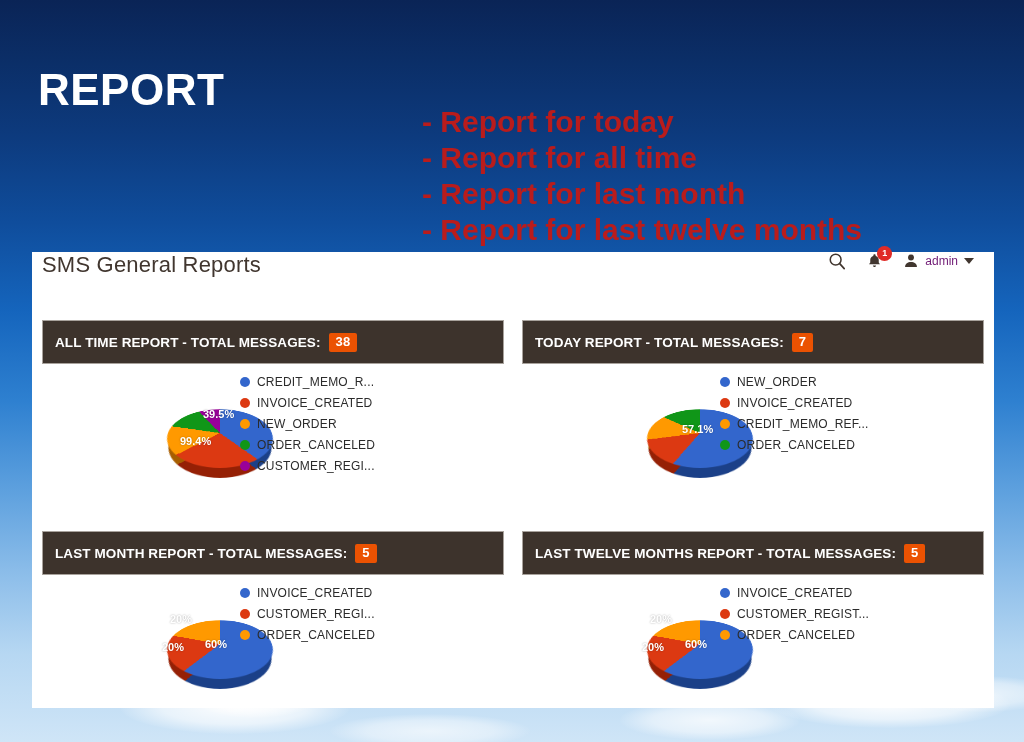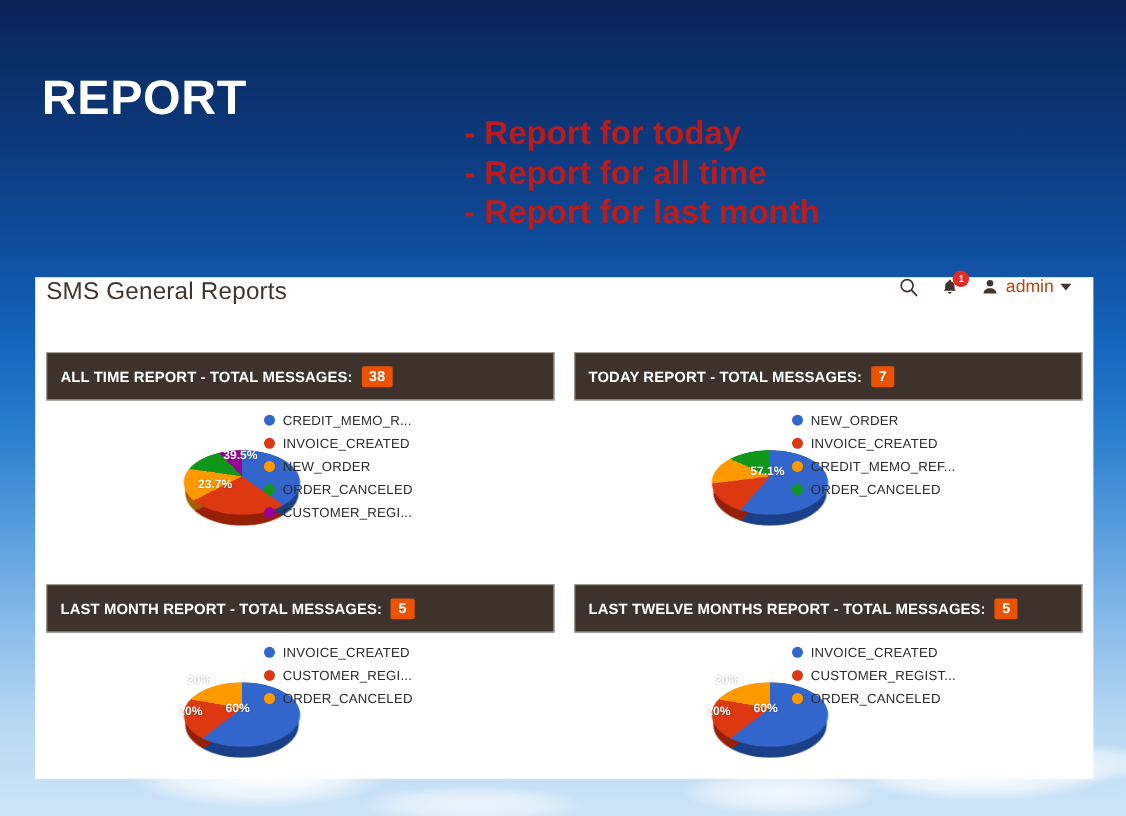--- a/index.html
+++ b/index.html
@@ -82,21 +82,21 @@
   }
   .icon-btn { display: flex; align-items: center; position: relative; cursor: pointer; }
   .badge {
     position: absolute; top: -6px; right: -9px;
     background: #e02b27; color: #fff;
     font-size: 9px; font-weight: bold;
     min-width: 15px; height: 15px; line-height: 15px;
     border-radius: 50%; text-align: center;
   }
   .admin-box { display: flex; align-items: center; gap: 6px; cursor: pointer; }
-  .admin-name { font-size: 16px; color: #c2410c; }
+  .admin-name { font-size: 12px; color: #701a75; }
   .caret {
     width: 0; height: 0;
     border-left: 5px solid transparent;
     border-right: 5px solid transparent;
     border-top: 6px solid #41362f;
   }
 
   
   .report-grid {
     padding: 8px 10px 0 10px;
@@ -186,20 +186,21 @@
   <div class="cloud c6"></div>
   <div class="cloud c7"></div>
   <div class="cloud c8"></div>
 </div>
 
 <div class="slide-title">REPORT</div>
 <div class="bullets">
   <div>- Report for today</div>
   <div>- Report for all time</div>
   <div>- Report for last month</div>
+  <div>- Report for last twelve months</div>
 </div>
 
 <div class="app-window">
 
   <div class="app-header">
     <div class="app-title">SMS General Reports</div>
 
     <div class="header-tools">
       <div class="icon-btn">
         <svg width="18" height="18" viewBox="0 0 20 20">
@@ -234,21 +235,21 @@
         <span>ALL TIME REPORT - TOTAL MESSAGES:</span>
         <span class="count-badge">38</span>
       </div>
       <div class="card-body">
         <div class="chart-area">
           <div class="pie-wrap">
             <div class="pie-side" style="background: conic-gradient(#3366cc 0deg 142.2deg, #dc3912 142.2deg 227.5deg, #ff9900 227.5deg 284.4deg, #109618 284.4deg 331.9deg, #990099 331.9deg 360deg);"></div>
             <div class="pie-top" style="background: conic-gradient(#3366cc 0deg 142.2deg, #dc3912 142.2deg 227.5deg, #ff9900 227.5deg 284.4deg, #109618 284.4deg 331.9deg, #990099 331.9deg 360deg);"></div>
           </div>
           <div class="slice-label" style="left:153px; top:41px;">39.5%</div>
-          <div class="slice-label" style="left:130px; top:68px;">23.7%</div>
+          <div class="slice-label" style="left:130px; top:68px;">99.4%</div>
 
           <div class="legend">
             <div class="legend-item">
               <span class="legend-dot" style="background:#3366cc"></span>
               <span class="legend-label">CREDIT_MEMO_R...</span>
             </div>
             <div class="legend-item">
               <span class="legend-dot" style="background:#dc3912"></span>
               <span class="legend-label">INVOICE_CREATED</span>
             </div>

